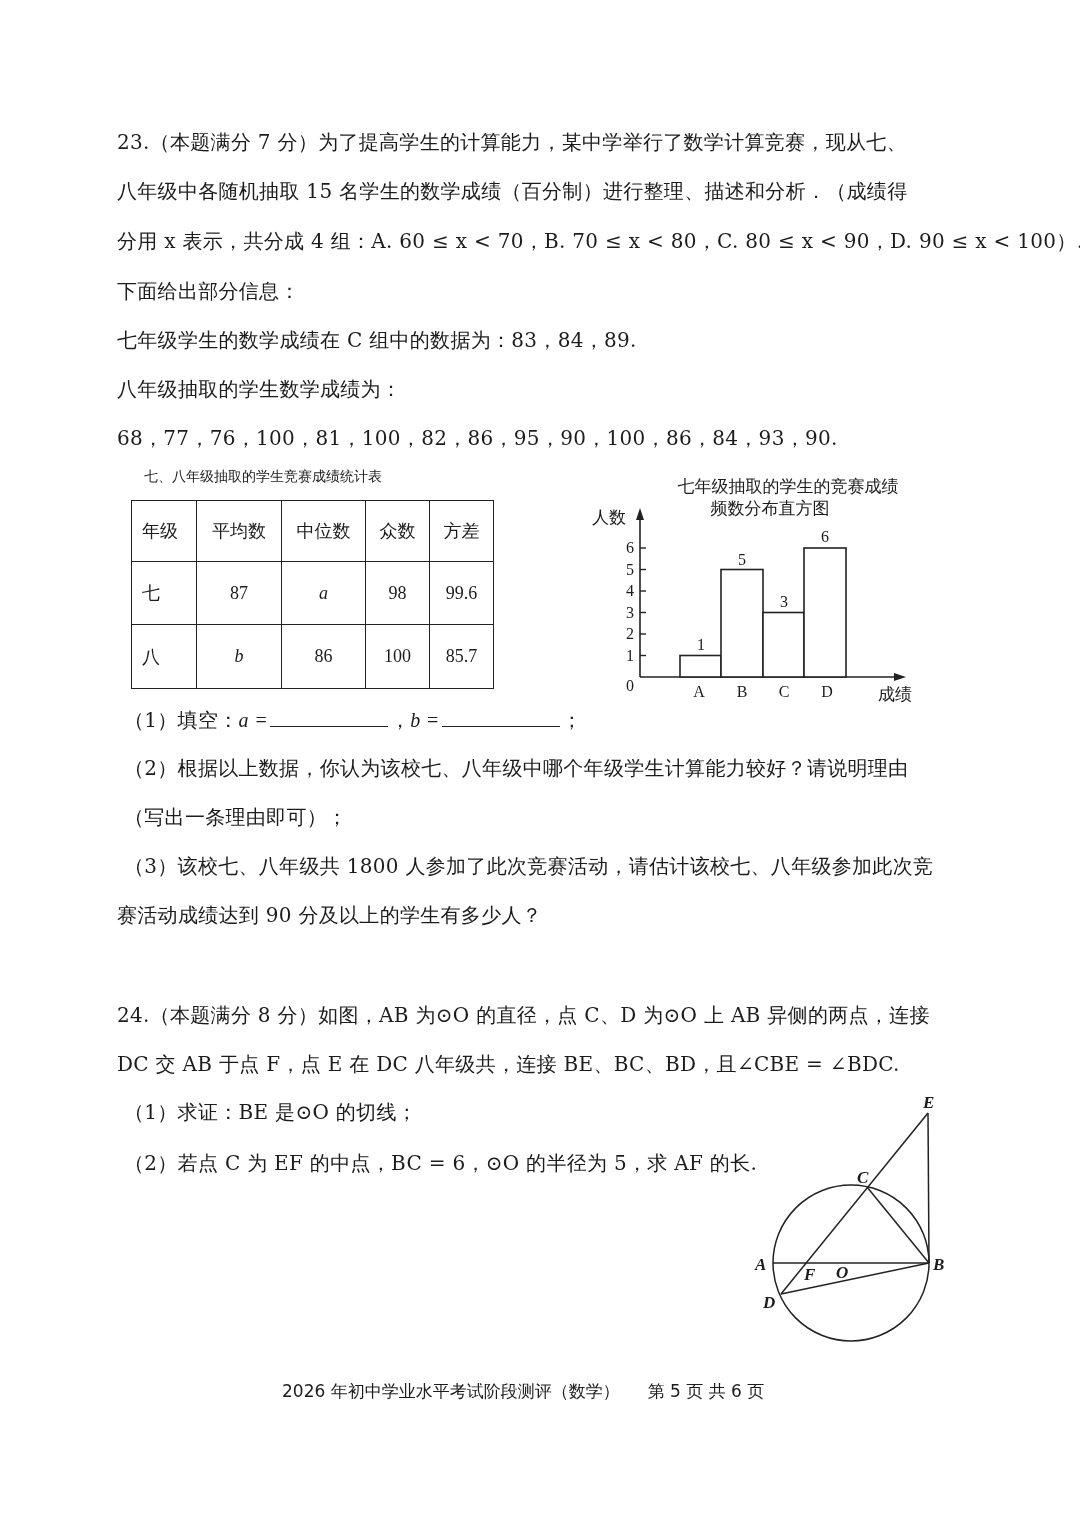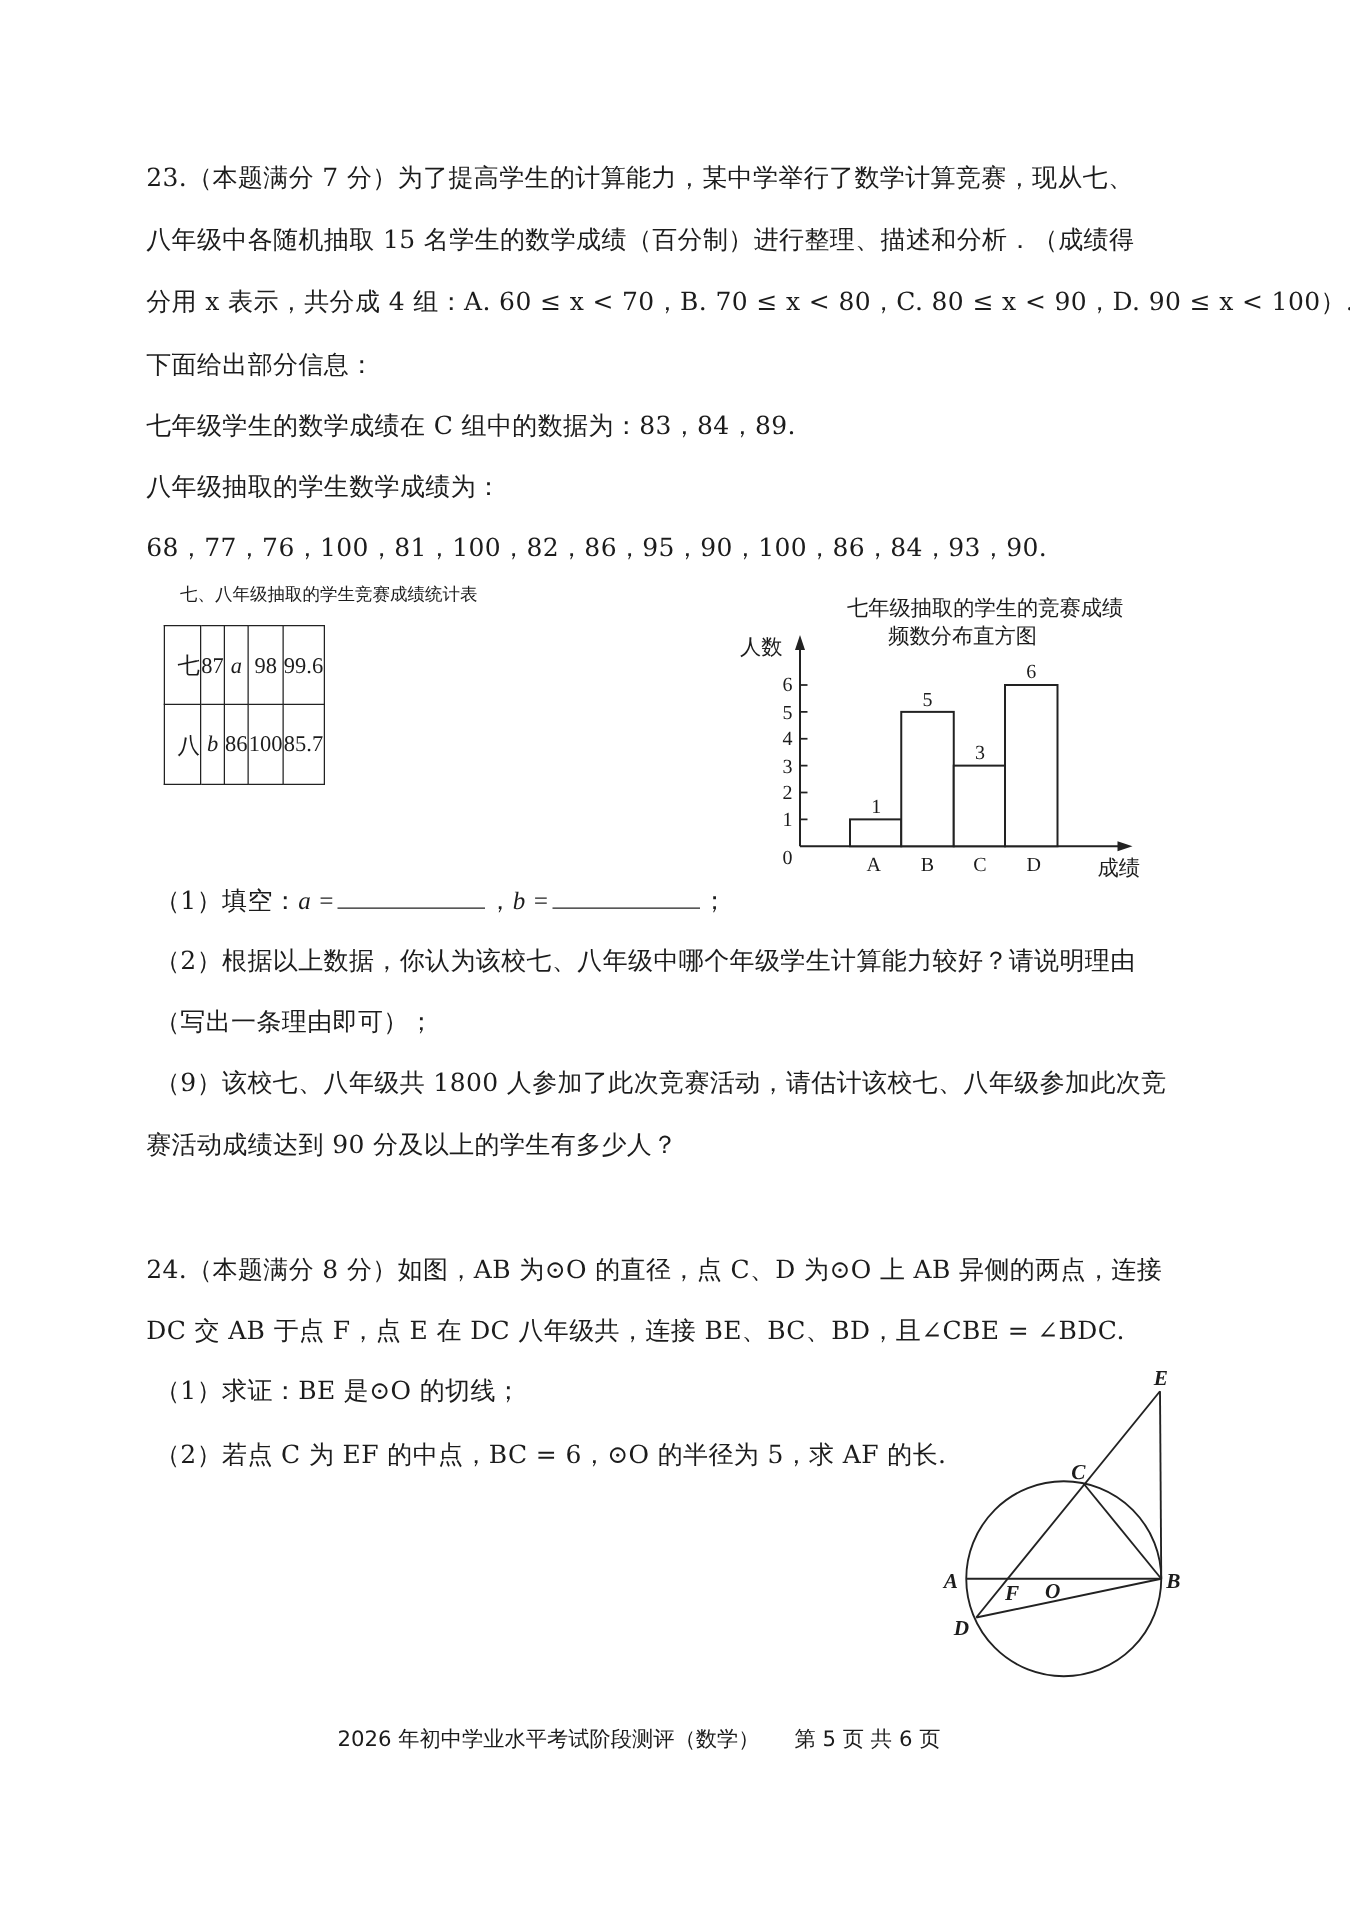--- a/index.html
+++ b/index.html
@@ -25,40 +25,47 @@
     position: absolute; left: 131px; top: 500px; border-collapse: collapse;
     font-size: 18px;
   }
   table.stats td {
     border: 1.5px solid #222; text-align: center; height: 60px; padding: 0;
   }
   table.stats td.first { text-align: left; padding-left: 10px; }
   .col0 { width: 54px; } .col1 { width: 84px; } .col2 { width: 83px; }
   .col3 { width: 63px; } .col4 { width: 63px; }
   .footer {
-    position: absolute; left: 270px; top: 1380px; font-size: 17px;
+    position: absolute; left: 282px; top: 1380px; font-size: 17px;
     font-family: "DejaVu Sans", sans-serif; white-space: nowrap;
   }
   .footer .gap { display: inline-block; width: 28px; }
   svg text { font-family: "Liberation Serif", serif; }
 </style>
 </head>
 <body>
 
 <div class="line" style="top:128px;">23.（本题满分 7 分）为了提高学生的计算能力，某中学举行了数学计算竞赛，现从七、</div>
 <div class="line" style="top:177px;">八年级中各随机抽取 15 名学生的数学成绩（百分制）进行整理、描述和分析．（成绩得</div>
 <div class="line" style="top:227px;">分用 x 表示，共分成 4 组：A. 60 ≤ x &lt; 70，B. 70 ≤ x &lt; 80，C. 80 ≤ x &lt; 90，D. 90 ≤ x &lt; 100）.</div>
 <div class="line" style="top:277px;">下面给出部分信息：</div>
 <div class="line" style="top:326px;">七年级学生的数学成绩在 C 组中的数据为：83，84，89.</div>
 <div class="line" style="top:375px;">八年级抽取的学生数学成绩为：</div>
 <div class="line" style="top:424px;">68，77，76，100，81，100，82，86，95，90，100，86，84，93，90.</div>
 
 <div class="table-caption">七、八年级抽取的学生竞赛成绩统计表</div>
 <table class="stats">
   <tbody>
+      <tr>
+    <td class="col0 first">年级</td>
+    <td class="col1">平均数</td>
+    <td class="col2">中位数</td>
+    <td class="col3">众数</td>
+    <td class="col4">方差</td>
+  </tr>
   <tr style="height:63px;">
     <td class="first">七</td>
     <td class="num">87</td>
     <td class="it">a</td>
     <td class="num">98</td>
     <td class="num">99.6</td>
   </tr>
   <tr style="height:64px;">
     <td class="first">八</td>
     <td class="it">b</td>
@@ -118,21 +125,21 @@
     <text x="827" y="697">D</text>
   </g>
   <text x="878" y="700" font-size="17" fill="#1c1c1c">成绩</text>
 </svg>
 
 <div class="line" style="top:706px; left:124px;">
   <span>（1）填空：</span><span class="it">a =</span><span class="blank"></span><span>，</span><span class="it">b =</span><span class="blank"></span><span>；</span>
 </div>
 <div class="line" style="top:754px; left:124px;">（2）根据以上数据，你认为该校七、八年级中哪个年级学生计算能力较好？请说明理由</div>
 <div class="line" style="top:803px; left:124px;">（写出一条理由即可）；</div>
-<div class="line" style="top:852px; left:124px;">（9）该校七、八年级共 1800 人参加了此次竞赛活动，请估计该校七、八年级参加此次竞</div>
+<div class="line" style="top:852px; left:124px;">（3）该校七、八年级共 1800 人参加了此次竞赛活动，请估计该校七、八年级参加此次竞</div>
 <div class="line" style="top:901px;">赛活动成绩达到 90 分及以上的学生有多少人？</div>
 
 <div class="line" style="top:1001px;">24.（本题满分 8 分）如图，AB 为⊙O 的直径，点 C、D 为⊙O 上 AB 异侧的两点，连接</div>
 <div class="line" style="top:1050px;">DC 交 AB 于点 F，点 E 在 DC 八年级共，连接 BE、BC、BD，且∠CBE = ∠BDC.</div>
 <div class="line" style="top:1098px; left:124px;">（1）求证：BE 是⊙O 的切线；</div>
 <div class="line" style="top:1149px; left:124px;">（2）若点 C 为 EF 的中点，BC = 6，⊙O 的半径为 5，求 AF 的长.</div>
 
 <svg style="position:absolute;left:0;top:0;" width="1080" height="1526" viewBox="0 0 1080 1526">
   <g fill="none" stroke="#222" stroke-width="1.5">
     <circle cx="851" cy="1263" r="78"></circle>

